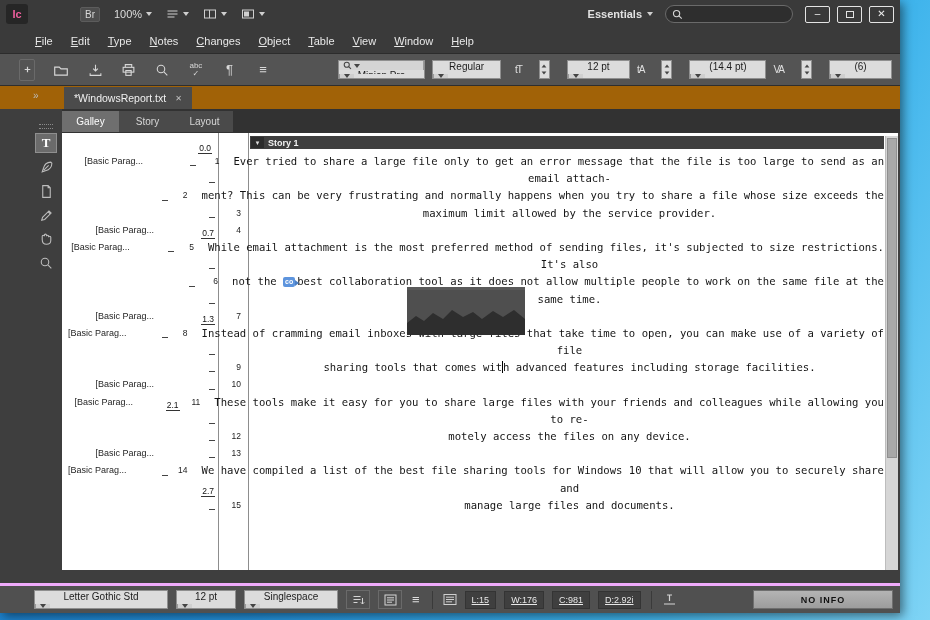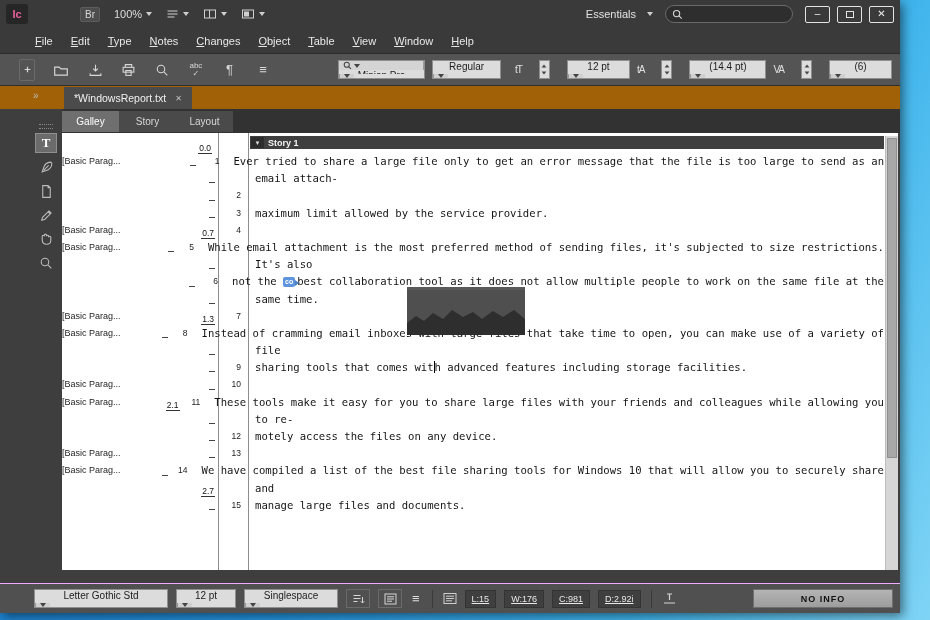--- a/index.html
+++ b/index.html
@@ -14,21 +14,21 @@
   .titlebar{position:absolute;left:0;top:0;width:100%;height:28px;background:#3a3a3a;
     display:flex;align-items:center;padding:0 6px;color:#ddd;font-size:11px;}
   .logo-tile{width:22px;height:20px;background:#262626;border-radius:3px;display:flex;
     align-items:center;justify-content:center;font-weight:bold;font-size:11px;color:#ef5f9d;}
   .br-chip{margin-left:52px;background:#4d4d4d;border:1px solid #5c5c5c;border-radius:2px;
     padding:1px 4px;font-size:10px;color:#d8d8d8;}
   .tb-ctl{display:flex;align-items:center;gap:4px;margin-left:14px;cursor:default;}
   .tri{width:0;height:0;border-left:3px solid transparent;border-right:3px solid transparent;
     border-top:4px solid #cfcfcf;display:inline-block;}
   .tri.dark{border-top-color:#444;}
-  .workspace{margin-left:auto;display:flex;align-items:center;gap:11px;color:#e2e2e2;}
+  .workspace{margin-left:auto;display:flex;align-items:center;gap:5px;color:#e2e2e2;font-weight:bold;}
   .search-box{margin-left:12px;width:128px;height:18px;background:#2e2e2e;border:1px solid #6a6a6a;
     border-radius:9px;display:flex;align-items:center;padding:0 6px;gap:4px;}
   .search-box input{flex:1;background:transparent;border:none;outline:none;color:#ddd;font-size:10px;width:80px;}
   .winbtns{display:flex;gap:7px;margin-left:12px;}
   .winbtn{width:25px;height:17px;border:1px solid #e4e4e4;border-radius:2px;display:flex;
     align-items:center;justify-content:center;color:#eee;font-size:10px;line-height:1;cursor:default;}
   .maxbox{width:8px;height:7px;border:1px solid #e4e4e4;}
 
   
   .menubar{position:absolute;left:0;top:28px;width:100%;height:26px;background:#3a3a3a;
@@ -85,40 +85,40 @@
     display:flex;align-items:center;gap:4px;padding-left:1px;}
   .story-header .arrowbox{width:13px;height:11px;background:#2c2c2c;color:#ddd;font-size:6px;
     display:flex;align-items:center;justify-content:center;}
   .story-header .sh-title{color:#f2f2f2;font-size:9px;font-weight:bold;}
   .depth-top{position:absolute;left:96px;top:4px;width:57px;text-align:right;}
   .dnum{font-size:8.5px;color:#111;border-bottom:1px solid #333;display:inline-block;
     padding:0 1px;margin-right:3px;line-height:10px;}
   .rows{position:absolute;left:0;top:20px;right:14px;}
   .erow{display:flex;height:17.2px;}
   .e-label{width:92px;font-size:9px;color:#1f1f1f;line-height:17.2px;
-    white-space:nowrap;overflow:hidden;}
+    white-space:nowrap;overflow:hidden;text-align:right;}
   .e-depth{width:64px;position:relative;text-align:right;line-height:17.2px;}
   .e-depth .tick{position:absolute;right:3px;bottom:4px;width:6px;height:1px;background:#444;}
   .e-num{width:30px;text-align:right;padding-right:7px;font-size:8.5px;color:#222;line-height:17.2px;}
   .e-text{flex:1;font-family:"DejaVu Sans Mono",monospace;font-size:10.6px;color:#141414;
-    line-height:17.2px;white-space:pre;padding-left:7px;}
+    line-height:17.2px;white-space:pre;padding-left:7px;text-align:center;}
   .badge{display:inline-block;background:#5d94dd;color:#fff;font-family:"Liberation Sans",sans-serif;
     font-weight:bold;font-size:7px;line-height:8px;border-radius:2px;padding:1px 2px;margin-right:2px;
     vertical-align:1px;position:relative;}
   .badge::after{content:"";position:absolute;right:-4px;top:3px;border-left:4px solid #4a7fc4;
     border-top:3px solid transparent;border-bottom:3px solid transparent;}
   .caret{display:inline-block;width:1px;height:12px;background:#000;vertical-align:-2px;}
   .patch{position:absolute;left:345px;top:154px;width:118px;height:48px;}
   .scrollbar{position:absolute;top:3px;right:0;bottom:0;width:13px;background:#d6d6d6;
     border-left:1px solid #bdbdbd;}
   .thumb{position:absolute;left:1px;right:1px;top:2px;height:320px;background:#a8a8a8;border:1px solid #8f8f8f;}
 
   
   .statusbar{position:absolute;left:0;top:583px;width:100%;height:30px;background:#505050;
-    border-top:1px solid #f0abfc;display:flex;align-items:center;padding:0 7px 0 34px;gap:8px;}
+    border-top:3px solid #f0abfc;display:flex;align-items:center;padding:0 7px 0 34px;gap:8px;}
   .sb-font{width:134px;} .sb-size{width:60px;} .sb-space{width:94px;}
   .sb-iconbtn{width:24px;height:19px;border:1px solid #6a6a6a;background:transparent;display:flex;
     align-items:center;justify-content:center;cursor:default;}
   .sb-menu{color:#ddd;font-size:13px;margin:0 2px;}
   .sb-sep{width:1px;height:18px;background:#3a3a3a;margin:0 2px;}
   .stat-chip{background:#3f3f3f;border:1px solid #343434;color:#e8e8e8;font-size:9px;
     padding:3px 6px;white-space:nowrap;text-decoration:underline;}
   .noinfo{margin-left:auto;width:140px;height:19px;background:linear-gradient(#b4b4b4,#9d9d9d);
     border:1px solid #6f6f6f;display:flex;align-items:center;justify-content:center;}
   .noinfo span{font-size:9px;font-weight:bold;letter-spacing:1px;color:#111;}
@@ -365,20 +365,21 @@
               </div>
               <div class="e-num"></div>
               <div class="e-text">email attach-</div>
             </div>
             <div class="erow">
               <div class="e-label"></div>
               <div class="e-depth">
                 <span class="tick"></span>
               </div>
               <div class="e-num">2</div>
+              <div class="e-text">ment? This can be very frustrating and normally happens when you try to share a file whose size exceeds the</div>
             </div>
             <div class="erow">
               <div class="e-label"></div>
               <div class="e-depth">
                 <span class="tick"></span>
               </div>
               <div class="e-num">3</div>
               <div class="e-text">maximum limit allowed by the service provider.</div>
             </div>
             <div class="erow">

